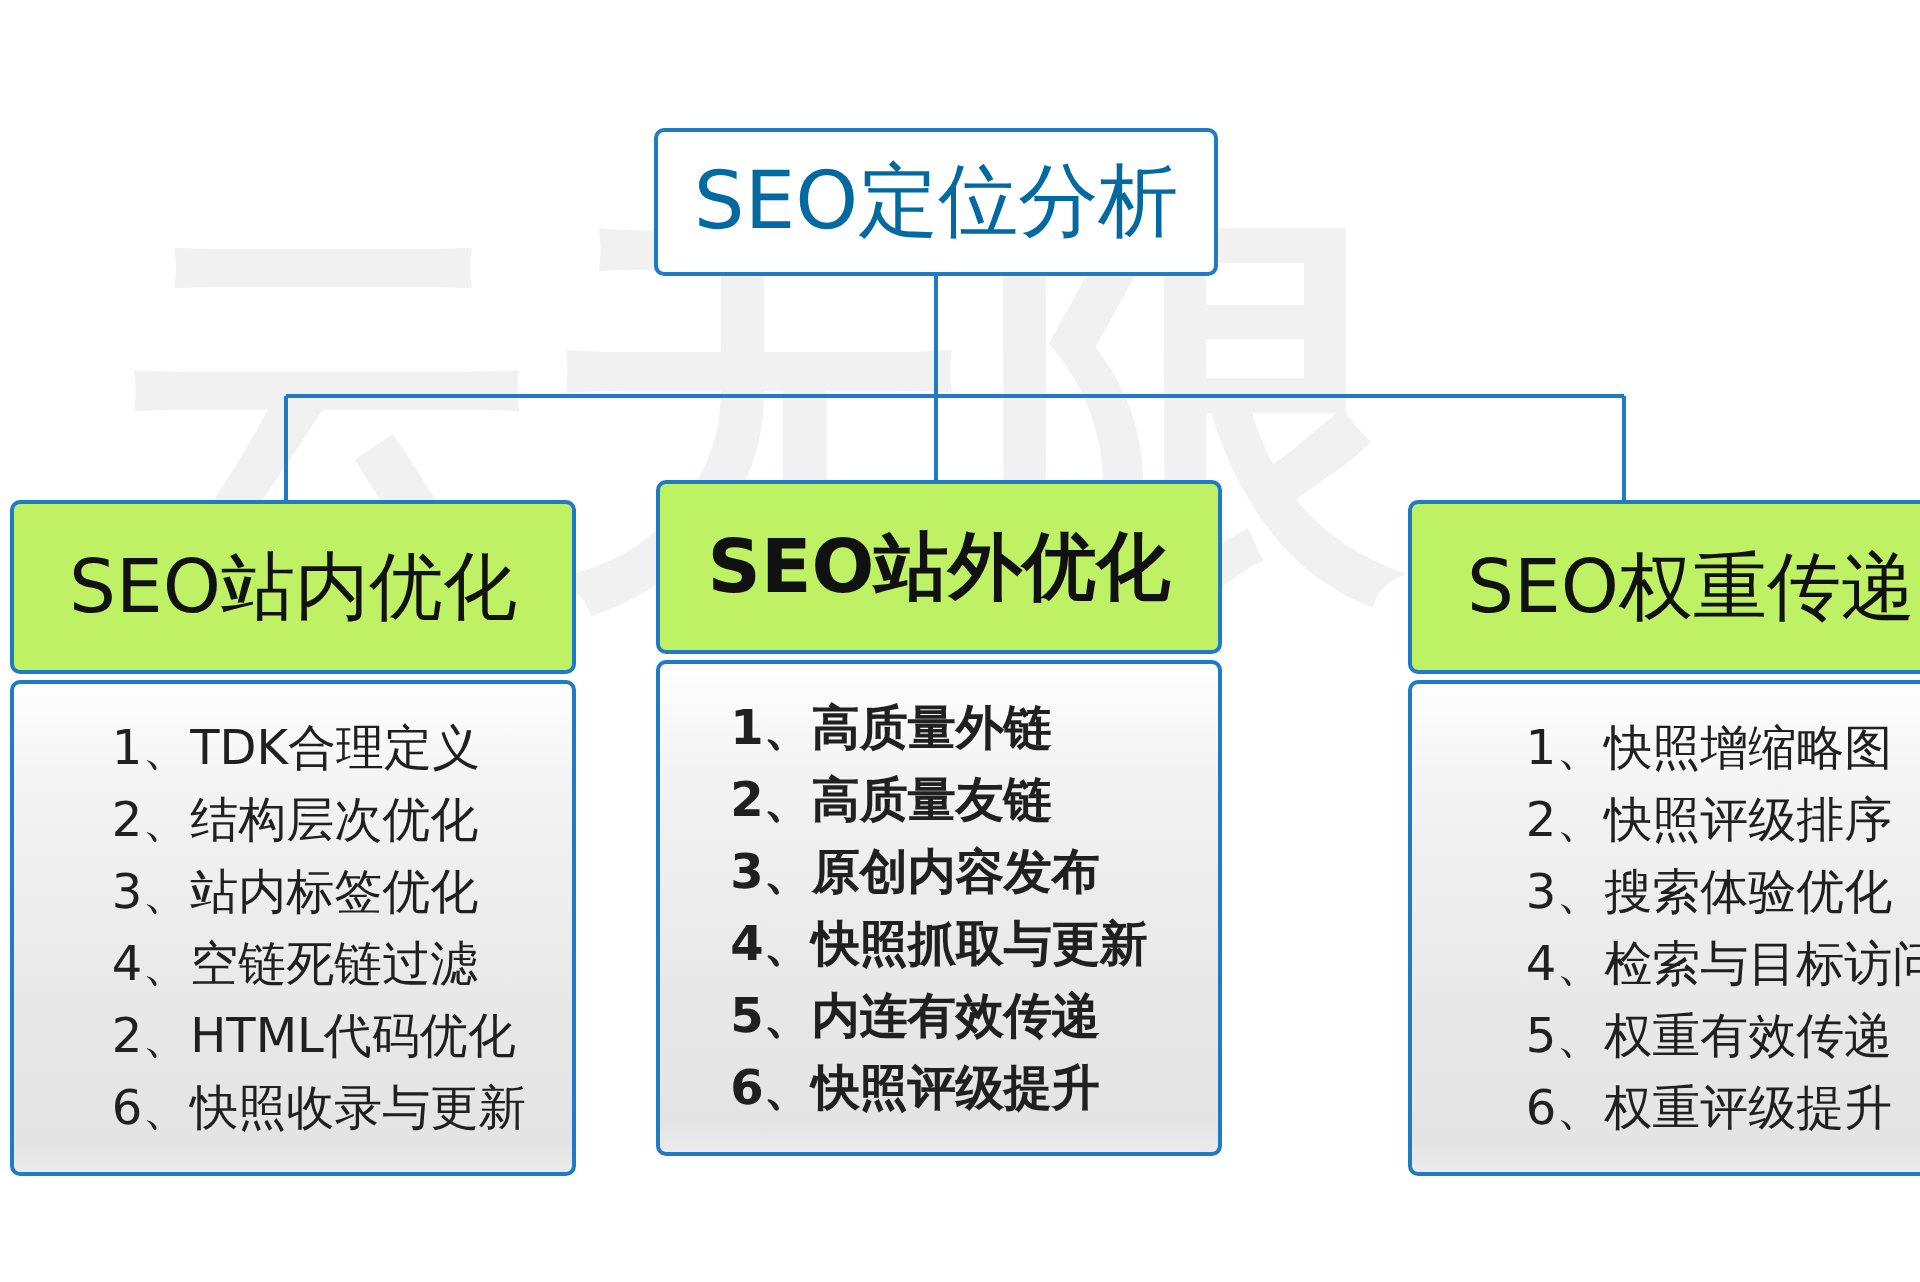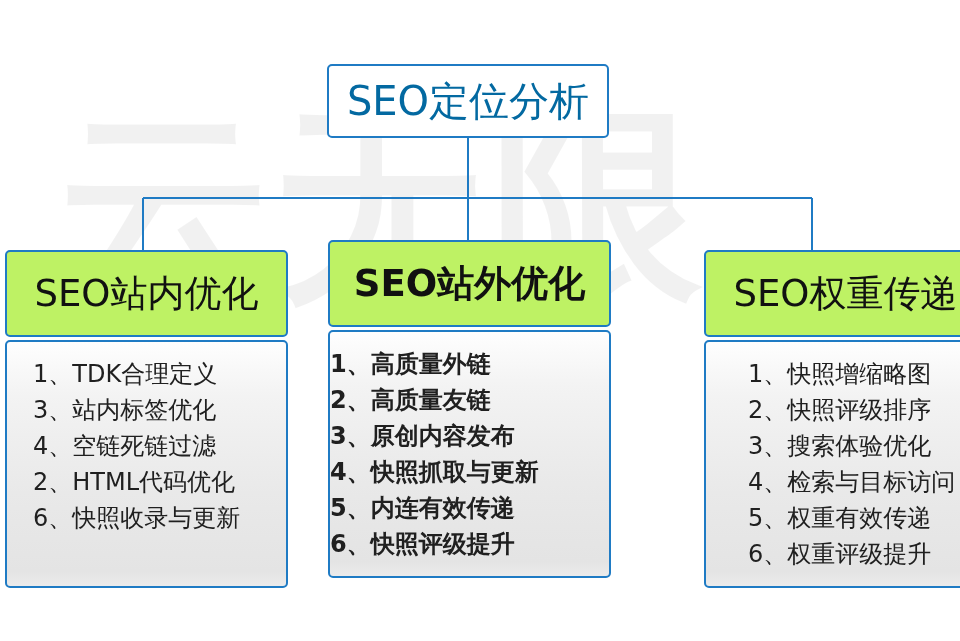--- a/index.html
+++ b/index.html
@@ -116,20 +116,21 @@
        #f3f3f3 22%,
        #eeeeee 42%,
        #e9e9e9 62%,
        #e6e6e6 80%,
        #e4e4e4 94%,
        #ebebeb 100%);
     padding: 14px 0 10px 0;
     display: flex;
     flex-direction: column;
     justify-content: flex-start;
+    align-items: center;
   }
   .col-body .item-list {
     list-style: none;
     margin: 0;
     padding: 0;
   }
   .col-body .list-item {
     font-size: 24px;
     line-height: 36px;
     color: #202020;
@@ -174,20 +175,21 @@
     <span class="title-text">SEO定位分析</span>
   </div>
 
   <div class="column" id="column-0">
     <div class="col-header">
       <span class="header-text">SEO站内优化</span>
     </div>
     <div class="col-body">
       <ul class="item-list">
         <li class="list-item">1、TDK合理定义</li>
+        <li class="list-item">2、结构层次优化</li>
         <li class="list-item">3、站内标签优化</li>
         <li class="list-item">4、空链死链过滤</li>
         <li class="list-item">2、HTML代码优化</li>
         <li class="list-item">6、快照收录与更新</li>
       </ul>
     </div>
   </div>
 
   <div class="column" id="column-1">
     <div class="col-header">

